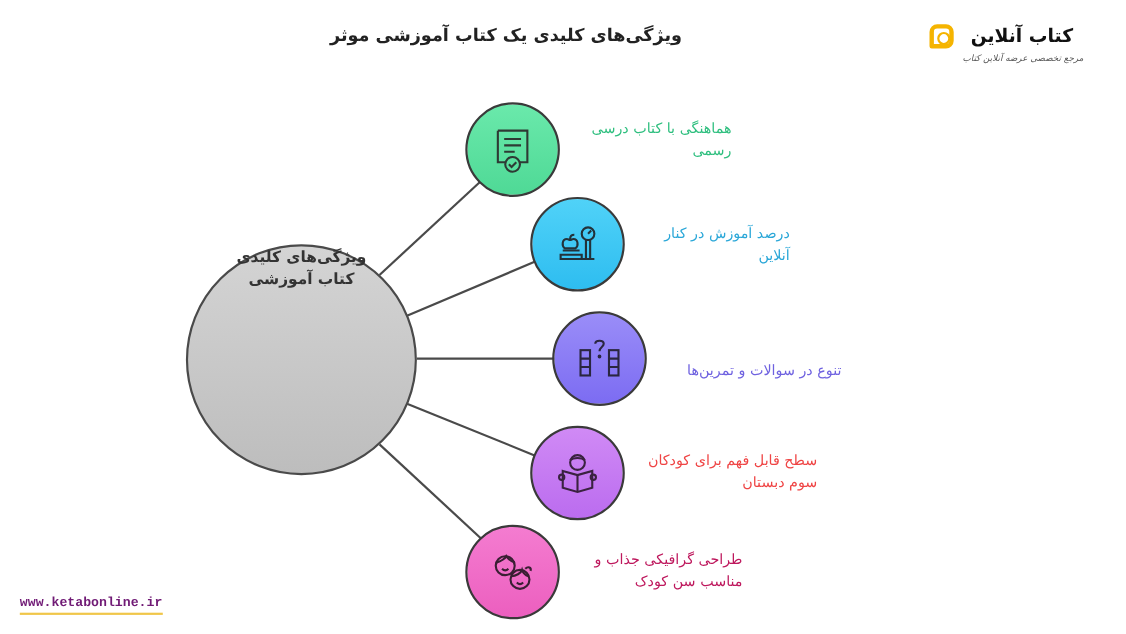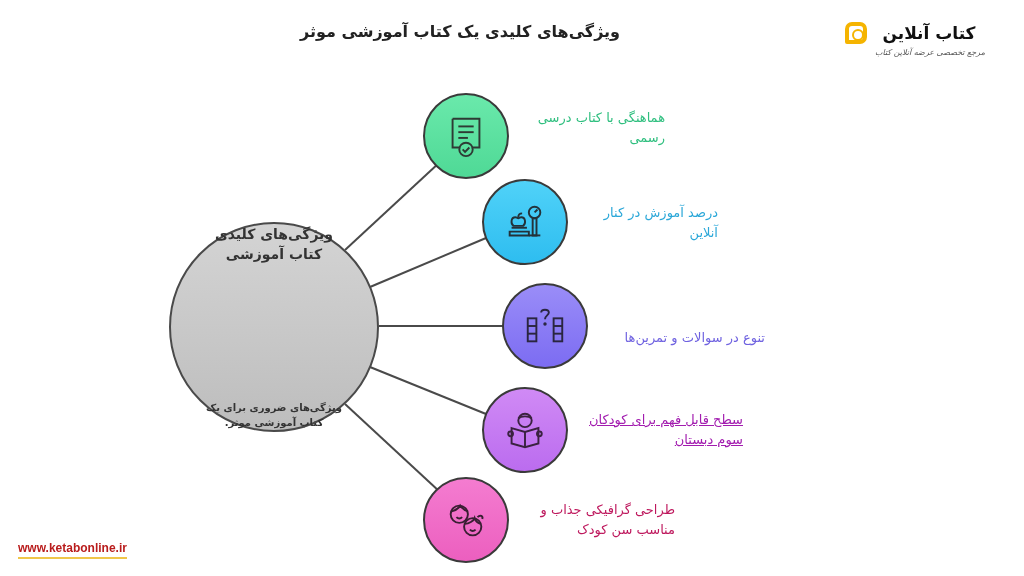--- a/index.html
+++ b/index.html
@@ -39,22 +39,22 @@
     .hub-sub { margin-top: 10px; font-size: 10px; color: #333; line-height: 15px; font-weight: bold; }
     .node {
       position: absolute; width: 86px; height: 86px; border-radius: 50%;
       border: 2px solid #3a3a3a; display: flex; align-items: center; justify-content: center;
     }
     .node svg { width: 46px; height: 46px; }
     .label {
       position: absolute; direction: rtl; text-align: right; font-size: 13px; line-height: 20px;
     }
     .footer {
-      position: absolute; left: 18px; top: 541px; font-family: Liberation Sans, sans-serif;
-      font-weight: bold; font-size: 12px; color: #b91c1c; border-bottom: 2px solid #f0c649; padding-bottom: 2px;
+      position: absolute; left: 18px; top: 541px; font-family: Liberation Mono, monospace;
+      font-weight: bold; font-size: 12px; color: #701a75; border-bottom: 2px solid #f0c649; padding-bottom: 2px;
     }
   </style>
 </head>
 <body>
 
 <div class="title">ویژگی‌های کلیدی یک کتاب آموزشی موثر</div>
 
 <div class="logo">
   <div class="logo-mark"></div>
   <div class="logo-text">کتاب آنلاین</div>
@@ -66,21 +66,20 @@
     <line x1="345" y1="250" x2="440" y2="162"></line>
     <line x1="370" y1="287" x2="486" y2="238"></line>
     <line x1="379" y1="326" x2="504" y2="326"></line>
     <line x1="370" y1="367" x2="486" y2="414"></line>
     <line x1="345" y1="404" x2="440" y2="492"></line>
   </g>
 </svg>
 
 <div class="hub">
   <div class="hub-title">ویژگی‌های کلیدی کتاب آموزشی</div>
-  <div class="hub-sub">ویژگی‌های ضروری برای یک کتاب آموزشی موثر.</div>
 </div>
 
 <div class="node" style="left:423px; top:93px; background:linear-gradient(180deg,#6ae9ab,#4fd996);">
   <svg viewBox="0 0 48 48" fill="none" stroke="#2e3a34" stroke-width="2">
     <path d="M10 6h28v30h-8M18 36h-8V6"></path>
     <line x1="16" y1="14" x2="32" y2="14"></line>
     <line x1="16" y1="20" x2="32" y2="20"></line>
     <line x1="16" y1="26" x2="26" y2="26"></line>
     <circle cx="24" cy="38" r="7"></circle>
     <path d="M20.5 38l2.5 2.5 4.5-4.5"></path>
@@ -119,21 +118,21 @@
 <div class="node" style="left:482px; top:387px; background:linear-gradient(180deg,#d08af5,#bb6cef);">
   <svg viewBox="0 0 48 48" fill="none" stroke="#3a2240" stroke-width="2">
     <circle cx="24" cy="14" r="7"></circle>
     <path d="M17 12c3-3 11-3 14 0"></path>
     <path d="M10 22l14 4 14-4v16l-14 4-14-4z"></path>
     <line x1="24" y1="26" x2="24" y2="42"></line>
     <circle cx="9" cy="28" r="2.5"></circle>
     <circle cx="39" cy="28" r="2.5"></circle>
   </svg>
 </div>
-<div class="label" style="left:578px; top:410px; width:165px; color:#a21caf;text-decoration:underline;">سطح قابل فهم برای کودکان سوم دبستان</div>
+<div class="label" style="left:578px; top:410px; width:165px; color:#ef4444;">سطح قابل فهم برای کودکان سوم دبستان</div>
 
 <div class="node" style="left:423px; top:477px; background:linear-gradient(180deg,#f47cd0,#ec5fbf);">
   <svg viewBox="0 0 48 48" fill="none" stroke="#3a1f33" stroke-width="2">
     <circle cx="17" cy="18" r="9"></circle>
     <path d="M9 15c4-1 8-4 9-6 2 3 5 5 8 6"></path>
     <path d="M14 21c2 2 4 2 6 0"></path>
     <circle cx="31" cy="31" r="9"></circle>
     <path d="M23 28c4 0 9-3 10-6 1 3 3 5 6 6"></path>
     <path d="M36 21c3-3 6-1 5 2"></path>
     <path d="M28 34c2 2 4 2 6 0"></path>

